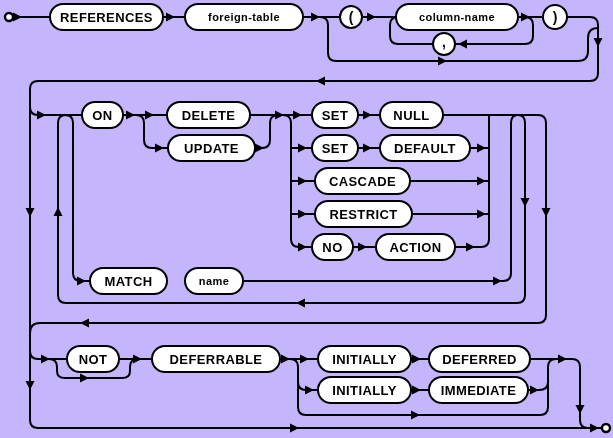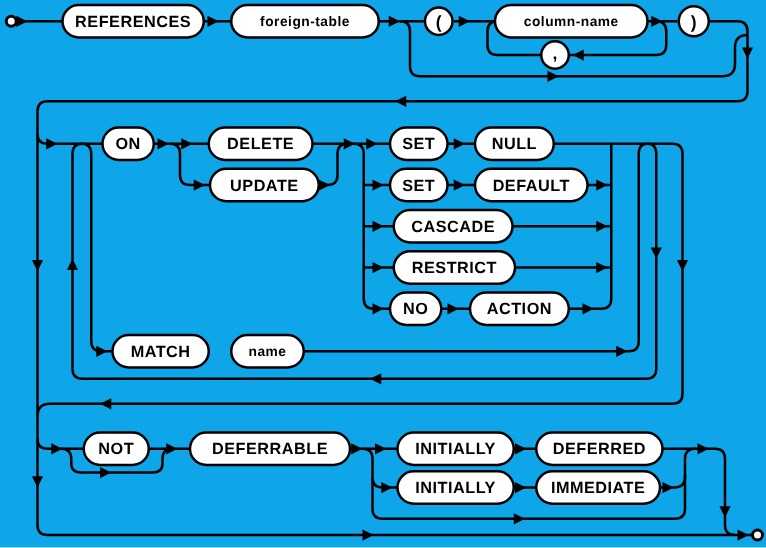--- a/index.html
+++ b/index.html
@@ -1,16 +1,16 @@
 <!DOCTYPE html>
 <html><head>
 <meta charset="utf-8">
 <style>
   html,body{margin:0;padding:0;background:#ffffff;}
-  .stage{width:613px;height:438px;position:relative;background:#0ea5e9;overflow:hidden;}
+  .stage{width:613px;height:438px;position:relative;background:#c4b5fd;overflow:hidden;}
   svg text{font-family:"Liberation Sans","DejaVu Sans",sans-serif;font-weight:bold;}
   .edge{fill:none;stroke:#000;stroke-width:2;stroke-linecap:butt;}
   .nodeshape{fill:#fff;stroke:#000;stroke-width:2;}
   .terminal{fill:#fff;stroke:#000;stroke-width:2.4;}
   .arrow{stroke:none;}
 </style>
 </head>
 <body>
 
 <div class="stage">

